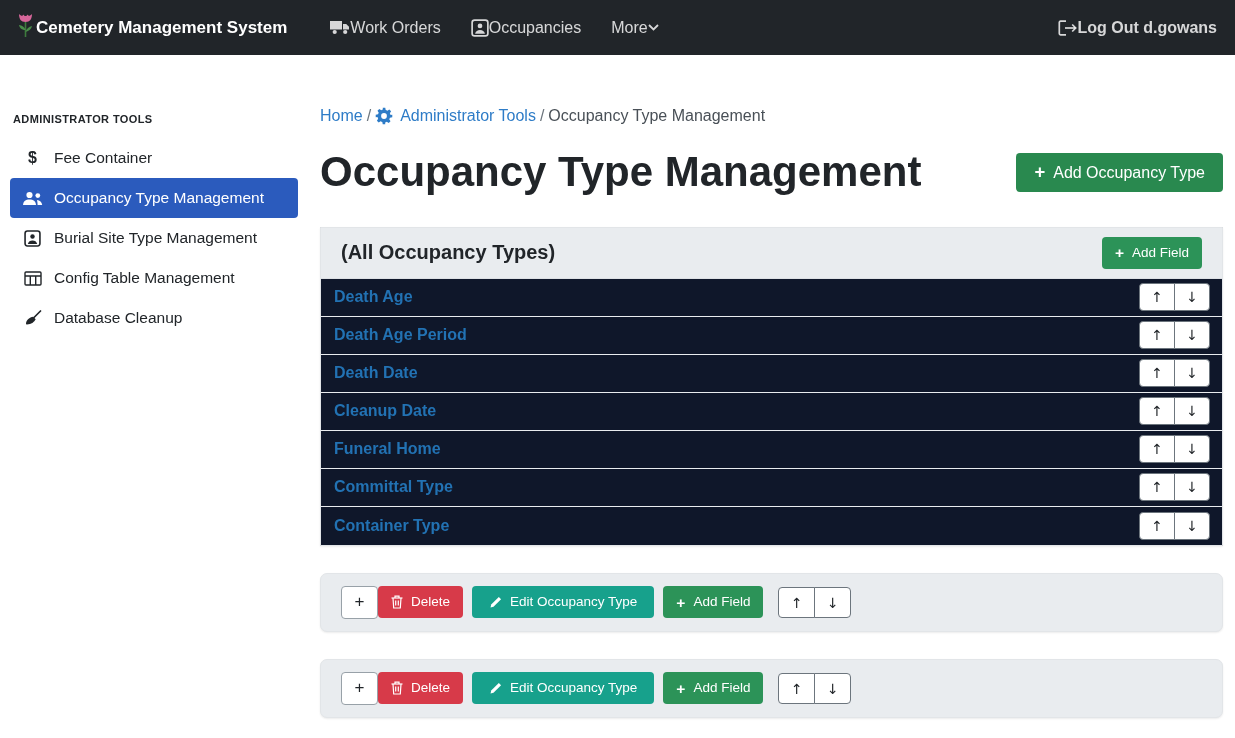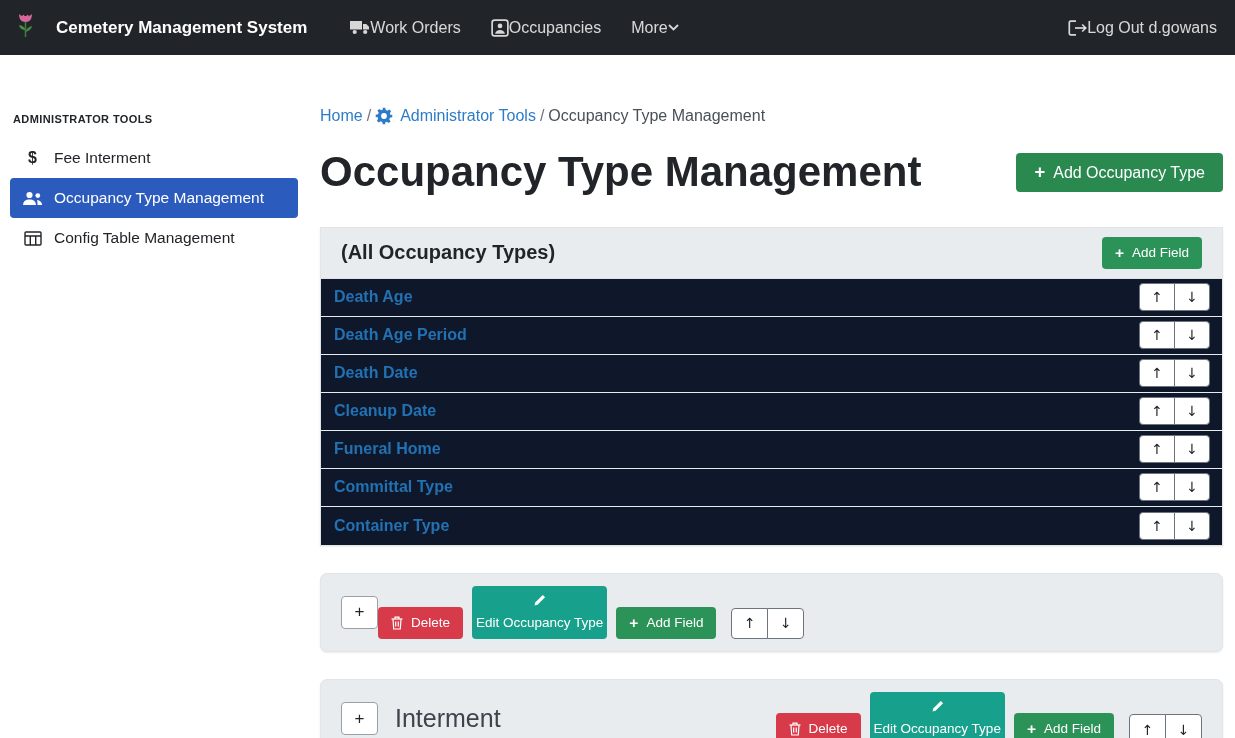--- a/index.html
+++ b/index.html
@@ -2,26 +2,26 @@
 <html style="--navbar-bg: #212529; --active-item-bg: #2b5bbd; --breadcrumb-link: #2e7cc7; --field-link: #2272b3; --green-dark: #29894f; --green: #2c9358; --teal: #17a18c; --red: #d73a49; --header-gray: #e9ecef; --card-border: #e2e5e8;"><head>
 <meta charset="utf-8">
 <style>
   * { margin:0; padding:0; box-sizing:border-box; }
   html,body { width:1235px; height:738px; overflow:hidden; background:#fff;
     font-family:"Liberation Sans","DejaVu Sans",sans-serif; color:#212529; }
 
   
   .navbar { height:55px; background:var(--navbar-bg,#212529); display:flex; align-items:center;
     padding:0 16px; }
-  .brand { display:flex; align-items:center; gap:21px; color:#fff; font-weight:700; font-size:17px;
+  .brand { display:flex; align-items:center; gap:1px; color:#fff; font-weight:700; font-size:17px;
     margin-right:28px; text-decoration:none; cursor:pointer; }
   .nav-link { display:flex; align-items:center; padding:0 15px; font-size:16px;
     color:rgba(255,255,255,.82); text-decoration:none; cursor:pointer; }
   .nav-link .nav-icn { display:flex; align-items:center; }
-  .nav-right { margin-left:auto; padding-right:2px; }
+  .nav-right { margin-left:auto; padding-right:2px;font-weight:bold; }
 
   
   .layout { display:flex; height:683px;margin-top:44px; }
   .sidebar { width:308px; flex-shrink:0; padding-top:8px; }
   .sidebar-heading { font-size:11px; font-weight:700; letter-spacing:.4px; color:#212529;
     padding:0 13px; margin:6px 0 13px; }
   .side-item { height:40px; display:flex; align-items:center; gap:10px; margin:0 10px;
     padding:0 11px; border-radius:4px; font-size:15.5px; color:#212529; cursor:pointer; }
   .side-item .icn { width:23px; display:flex; justify-content:center; align-items:center; color:#212529; }
   .icn-txt { font-weight:700; font-size:16px; }
@@ -42,21 +42,21 @@
   .title-row { display:flex; justify-content:space-between; align-items:center; margin-bottom:27px; }
   h1 { font-size:42px; font-weight:600; color:#212529; line-height:1.3; }
 
   
   .btn { display:inline-flex; align-items:center; gap:8px; border:none; border-radius:4px;
     color:#fff; cursor:pointer; font-family:inherit; line-height:1.2; }
   .btn .plus { font-weight:700; font-size:1.15em; line-height:1; }
   .btn-add-type { background:var(--green-dark,#29894f); font-size:16px; padding:10px 18px; }
   .btn-add-field { background:var(--green,#2c9358); font-size:13.5px; padding:8px 13px; }
   .btn-danger { background:var(--red,#d73a49); font-size:13.5px; padding:8px 13px; }
-  .btn-teal { background:var(--teal,#17a18c); font-size:13.5px; padding:8px 4px;flex-direction:column; }
+  .btn-teal { background:var(--teal,#17a18c); font-size:13.5px; padding:8px 17px; }
   .btn svg { display:block; }
 
   
   .card { border:1px solid var(--card-border,#e2e5e8); border-radius:1px; overflow:hidden;
     background:#0f172a; box-shadow:0 1px 2px rgba(0,0,0,.08); margin-bottom:27px; }
   .card-header { background:var(--header-gray,#e9ecef); padding:9px 20px; display:flex;
     align-items:center; justify-content:space-between; border-bottom:1px solid #dde0e4; }
   .card-title { font-size:20px; font-weight:600; color:#212529; }
   .field-row { height:38px; display:flex; align-items:center; justify-content:space-between;
     padding:0 12px 0 13px; border-bottom:1px solid #e9ecef; }
@@ -143,46 +143,65 @@
   </a>
 </nav>
 
 <div class="layout">
 
   <aside class="sidebar">
     <div class="sidebar-heading">ADMINISTRATOR TOOLS</div>
 
     <div class="side-item">
       <span class="icn icn-txt">$</span>
-      <span>Fee Interment</span>
+      <span>Fee Container</span>
     </div>
 
     <div class="side-item active">
       <span class="icn">
         <svg width="21" height="15" viewBox="0 0 21 15" fill="currentColor">
           <circle cx="7.5" cy="4" r="3.1"></circle>
           <path d="M1 14c.3-3.6 2.7-5.4 6.5-5.4s6.2 1.8 6.5 5.4z"></path>
           <circle cx="15.8" cy="4.6" r="2.4"></circle>
           <path d="M15 8.9c2.9.2 4.8 1.8 5.2 5.1h-4.6c-.1-2-.2-3.7-.6-5.1z"></path>
         </svg>
       </span>
       <span>Occupancy Type Management</span>
     </div>
 
+    <div class="side-item">
+      <span class="icn">
+        <svg width="17" height="17" viewBox="0 0 16 16">
+          <rect x="1" y="1" width="14" height="14" rx="2.2" fill="none" stroke="currentColor" stroke-width="1.5"></rect>
+          <circle cx="8" cy="6.2" r="2.1" fill="currentColor"></circle>
+          <path d="M3.6 13.2c.6-2.4 2.2-3.4 4.4-3.4s3.8 1 4.4 3.4z" fill="currentColor"></path>
+        </svg>
+      </span>
+      <span>Burial Site Type Management</span>
+    </div>
 
     <div class="side-item">
       <span class="icn">
         <svg width="18" height="15" viewBox="0 0 18 15" fill="none" stroke="currentColor" stroke-width="1.4">
           <rect x="1" y="1" width="16" height="13" rx="1"></rect>
           <path d="M1 5h16M6.3 5v9M11.7 5v9"></path>
         </svg>
       </span>
       <span>Config Table Management</span>
     </div>
 
+    <div class="side-item">
+      <span class="icn">
+        <svg width="18" height="17" viewBox="0 0 18 17">
+          <path d="M16.5 1L10 7.5" stroke="currentColor" stroke-width="1.7" stroke-linecap="round" fill="none"></path>
+          <path d="M9.2 6.8l2.5 2.5c-1.5 3-4.5 5-8.7 5.2-.6 0-1-.4-1-1C2.2 9.8 5.5 7.6 9.2 6.8z" fill="currentColor"></path>
+        </svg>
+      </span>
+      <span>Database Cleanup</span>
+    </div>
   </aside>
 
   <main class="main">
 
     <div class="breadcrumb">
       <a>Home</a>
       <span class="sep">/</span>
       <a>
         <span class="bc-gear">
           <svg width="18" height="18" viewBox="0 0 100 100" fill="currentColor">
@@ -292,21 +311,20 @@
         </button>
         <div class="arrow-group lg">
           <button class="arrow-btn up">↑</button>
           <button class="arrow-btn down">↓</button>
         </div>
       </div>
     </section>
 
     <section class="type-card">
       <button class="expand-btn">+</button>
-      <span class="type-title">Interment</span>
       <div class="type-actions">
         <button class="btn btn-danger">
           <span>
             <svg width="12" height="14" viewBox="0 0 12 14" fill="none" stroke="currentColor" stroke-width="1.2">
               <path d="M.5 3h11"></path>
                 <path d="M4 3V1.2h4V3"></path>
                 <path d="M2 3l.7 10h6.6L10 3"></path>
                 <path d="M4.7 5.5v5M7.3 5.5v5"></path>
             </svg>
           </span>

